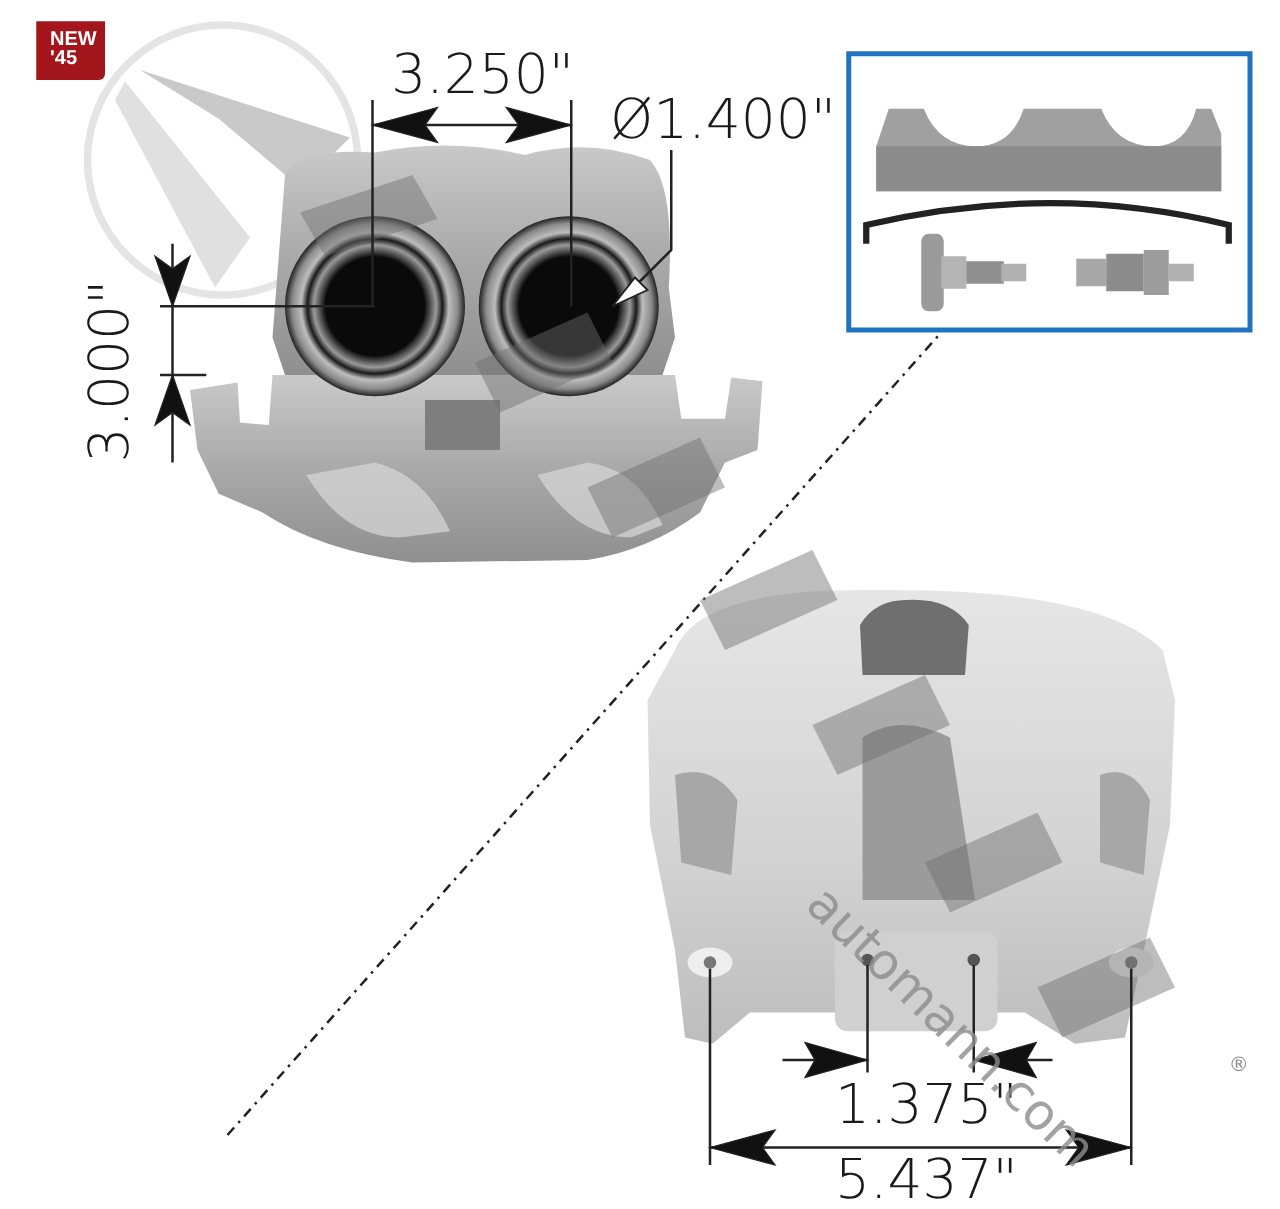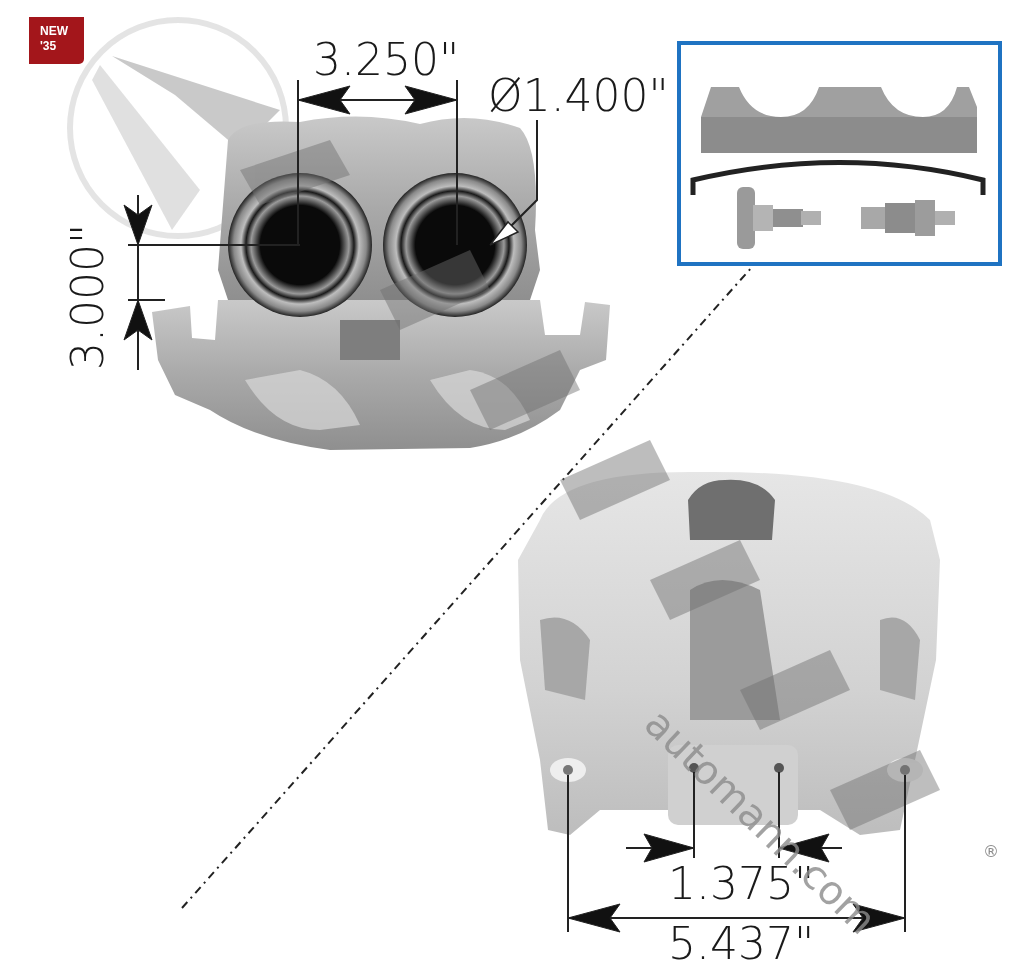--- a/index.html
+++ b/index.html
@@ -1,18 +1,18 @@
 <!DOCTYPE html>
 <html><head>
 <meta charset="utf-8">
 <style>
   html, body { margin:0; padding:0; background:#ffffff; }
   body { width:1024px; height:967px; position:relative; overflow:hidden; font-family:"DejaVu Sans", "Liberation Sans", sans-serif; }
   .abs { position:absolute; }
-  .badge { left:29px; top:17px; width:55px; height:47px; background:#a3161b; border-radius:0 0 5px 0; color:#fff; font-weight:bold; font-size:12px; line-height:15px; padding:7px 0 0 11px; box-sizing:border-box; font-family:"Liberation Sans", sans-serif; }
+  .badge { left:29px; top:17px; width:55px; height:47px; background:#a3161b; border-radius:0 0 5px 0; color:#fff; font-weight:bold; font-size:16px; line-height:15px; padding:7px 0 0 11px; box-sizing:border-box; font-family:"Liberation Sans", sans-serif; }
   .dim { color:#1a1a1a; font-family:"DejaVu Sans", sans-serif; font-weight:300; letter-spacing:0px; white-space:nowrap; }
   .dim-lg { font-size:44px; }
   .inset { left:677px; top:41px; width:325px; height:225px; border:4px solid #1f73c2; box-sizing:border-box; background:#fff; }
   svg { position:absolute; left:0; top:0; }
 </style>
 </head>
 <body>
 
 <svg width="1024" height="967" viewBox="0 0 1024 967">
   <defs>
@@ -110,21 +110,21 @@
     <line x1="779" y1="848" x2="842" y2="848" stroke-width="2"></line>
     <polygon points="779,848 829,834 821,848 829,862"></polygon>
     <line x1="568" y1="918" x2="905" y2="918" stroke-width="2"></line>
     <polygon points="568,918 620,904 610,918 620,932"></polygon>
     <polygon points="905,918 853,904 863,918 853,932"></polygon>
   </g>
 </svg>
 
 <div class="abs badge">
   <div>NEW</div>
-  <div>'35</div>
+  <div>'45</div>
 </div>
 
 <div class="abs dim dim-lg" style="left:313px; top:34px;">3.250"</div>
 <div class="abs dim dim-lg" style="left:488px; top:70px;">Ø1.400"</div>
 <div class="abs dim dim-lg" style="left:62px; top:370px; transform-origin:0 0; transform:rotate(-90deg);">3.000"</div>
 <div class="abs dim dim-lg" style="left:668px; top:858px;">1.375"</div>
 <div class="abs dim dim-lg" style="left:668px; top:918px;">5.437"</div>
 
 <div class="abs" style="left:668px; top:700px; font-size:40px; color:#8c8c8c; opacity:0.8; transform-origin:0 0; transform:rotate(44deg); font-family:'DejaVu Sans', sans-serif;">automann.com</div>
 <div class="abs" style="left:983px; top:842px; font-size:16px; color:#8c8c8c;">®</div>

